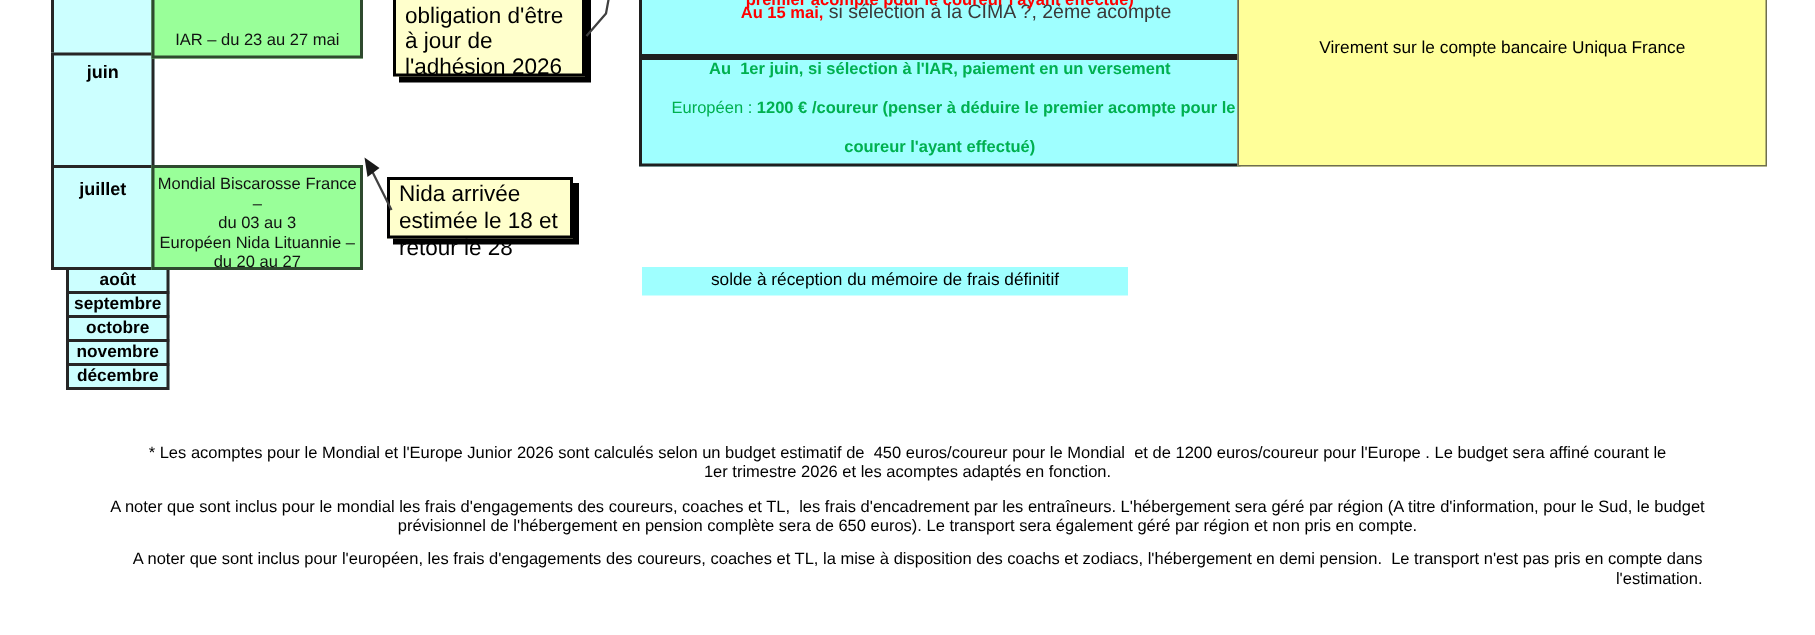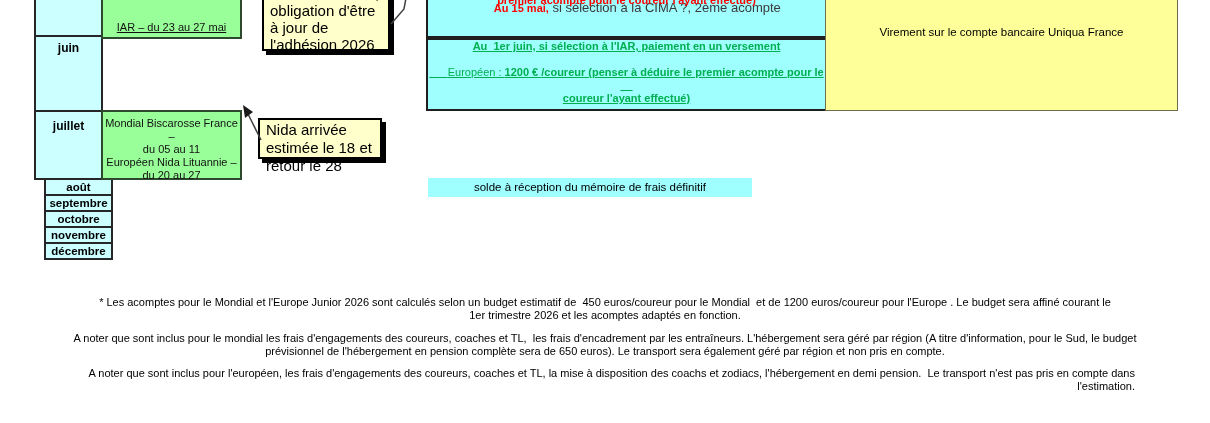--- a/index.html
+++ b/index.html
@@ -18,37 +18,37 @@
   .m-juillet{top:110px;height:70px;}
   .m-juillet .mlabel{position:absolute;top:7px;width:100%;}
   .m-small{height:18px;font-size:11.5px;line-height:15px;margin-left:10px;}
   .m-aout{top:178px;}.m-sept{top:194px;}.m-oct{top:210px;}
   .m-nov{top:226px;}.m-dec{top:242px;}
   
   .gcell{position:absolute;left:101px;width:141px;background:#99FF99;
     border:2px solid #2e4a2e;box-sizing:border-box;text-align:center;
     font-size:11px;line-height:13px;color:#111;}
   .g-mai{top:-28px;height:67px;}
-  .g-mai .gtxt{position:absolute;top:47px;width:100%;text-decoration:underline;}
+  .g-mai .gtxt{position:absolute;top:47px;width:100%;}
   .g-juillet{top:110px;height:70px;}
   .g-juillet .gtxt{position:absolute;top:5px;width:100%;}
   
   .cyanbox{position:absolute;left:426px;width:401px;background:#9FFFFF;
     border:2px solid #1f1f1f;box-sizing:border-box;text-align:center;}
   .box1{top:-20px;height:58px;}
   .box1 .b1l1{position:absolute;top:3px;width:100%;font-size:13px;color:#3a3a3a;}
   .box1 .b1l1 .red{color:#FF0000;font-weight:bold;font-size:11px;}
   .box1 .b1red{position:absolute;bottom:3px;width:100%;
     color:#FF0000;font-weight:bold;font-size:11px;line-height:13px;}
   .box2{top:38px;height:73px;}
   .box2 .l1{margin-top:3px;font-size:14.5px;line-height:17px;color:#000;}
   .box2 .l1 .red{color:#FF0000;font-weight:bold;font-size:11px;}
   .box2 .l2{font-size:12px;line-height:14px;color:#FF7C80;}
   .box2 .l2 .red{color:#FF0000;font-weight:bold;}
-  .box2 .lg{font-size:11px;line-height:13px;color:#00B050;font-weight:bold;text-decoration:underline;}
+  .box2 .lg{font-size:11px;line-height:13px;color:#00B050;font-weight:bold;}
   .box2 .lgn{font-weight:normal;}
   
   .yellowbox{position:absolute;left:825px;top:-15px;width:353px;height:126px;
     background:#FFFF99;border:1.5px solid #6e6e50;box-sizing:border-box;
     text-align:center;font-size:11.5px;}
   .yellowbox .ytxt{position:absolute;top:40px;width:100%;}
   
   .solde{position:absolute;left:428px;top:178px;width:324px;height:19px;
     background:#9FFFFF;text-align:center;font-size:11.5px;line-height:19px;}
   
@@ -87,21 +87,21 @@
   <div class="mcell m-small m-oct">octobre</div>
   <div class="mcell m-small m-nov">novembre</div>
   <div class="mcell m-small m-dec">décembre</div>
 
   <div class="gcell g-mai">
     <div class="gtxt">IAR – du 23 au 27 mai</div>
   </div>
   <div class="gcell g-juillet">
     <div class="gtxt">
       <div>Mondial Biscarosse France –</div>
-      <div>du 05 au 11</div>
+      <div>du 03 au 3</div>
       <div>Européen Nida Lituannie –</div>
       <div>du 20 au 27</div>
     </div>
   </div>
 
   <div class="cyanbox box1">
     <div class="b1l1 pre">
       <span class="red">Au 15 mai,</span><span> si sélection à la CIMA ?, 2ème acompte</span>
     </div>
     <div class="b1red pre">

